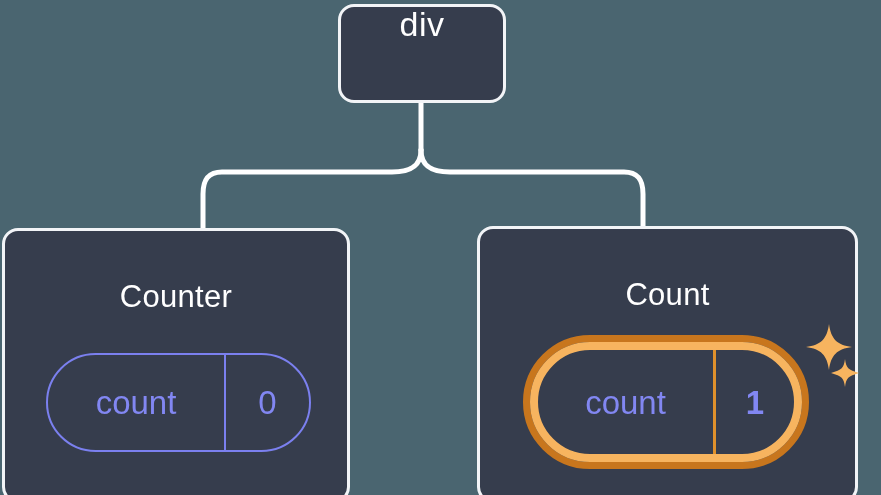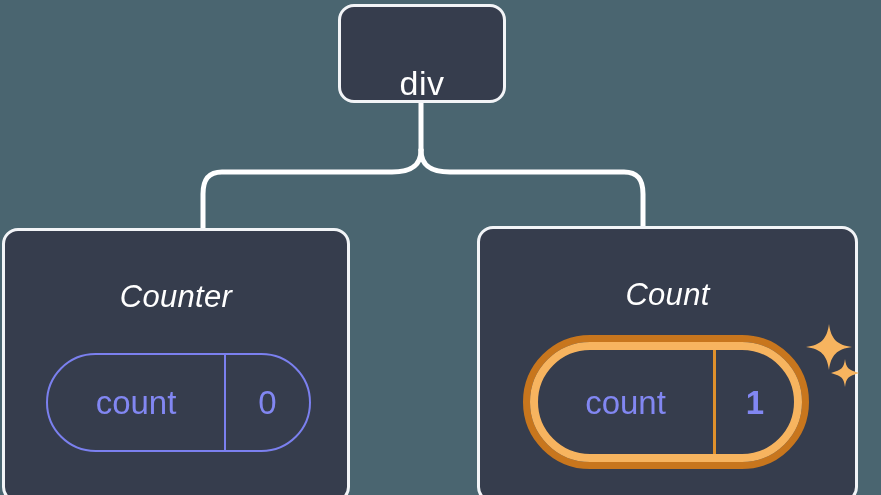--- a/index.html
+++ b/index.html
@@ -38,21 +38,21 @@
     background: #363d4d;
     border: 3px solid #f2f4f7;
     border-radius: 16px;
   }
   .node-root {
     left: 338px;
     top: 4px;
     width: 168px;
     height: 99px;
     display: flex;
-    align-items: flex-end;
+    align-items: flex-start;
     justify-content: center;
   }
   .node-left {
     left: 2px;
     top: 228px;
     width: 348px;
     height: 275px;
   }
   .node-right {
     left: 477px;
@@ -73,21 +73,20 @@
     position: absolute;
     left: 0;
     right: 0;
     top: 50px;
     text-align: center;
     color: #ffffff;
     font-size: 31px;
     font-weight: 400;
     letter-spacing: 0.3px;
     line-height: 1;
-    font-style: italic;
   }
 
   
   .pill {
     position: absolute;
     box-sizing: border-box;
     display: flex;
     align-items: stretch;
     border: 2px solid #7b80ef;
     border-radius: 999px;

